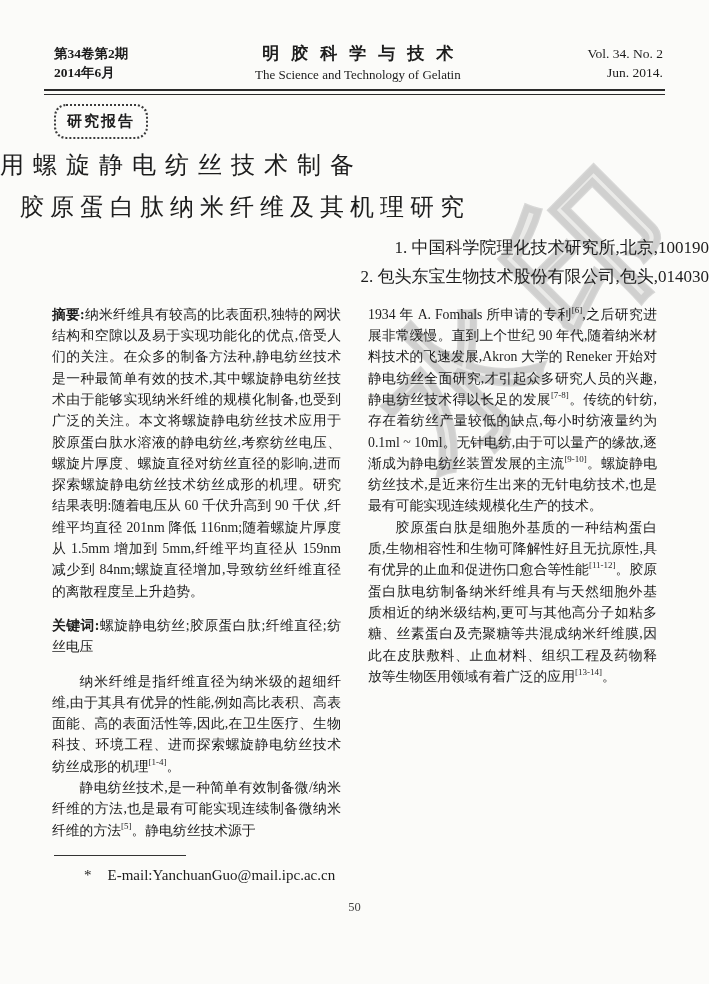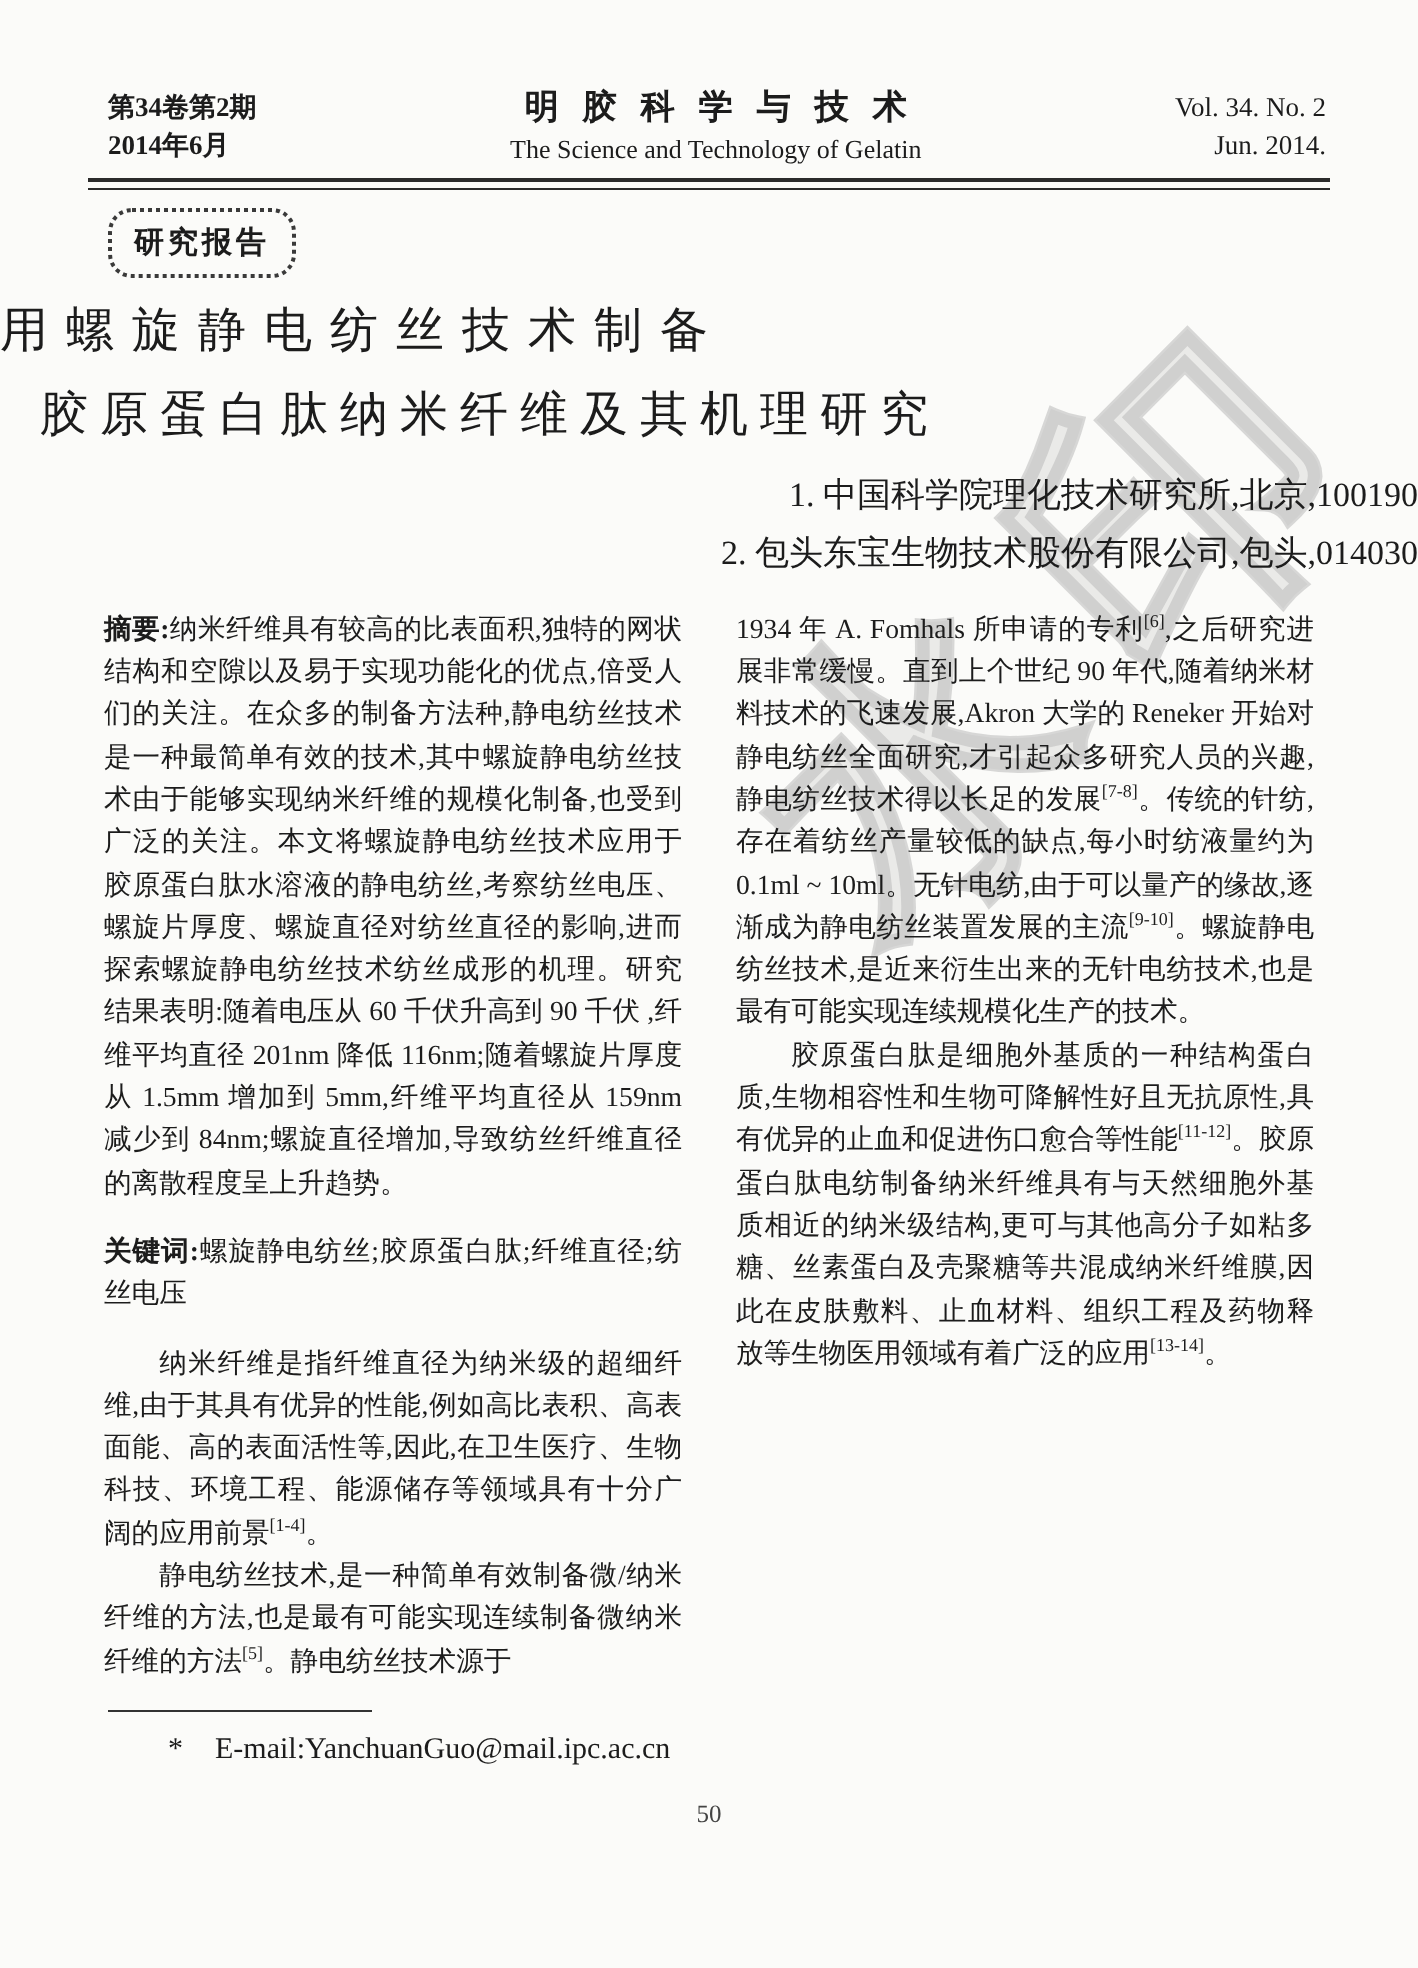--- a/index.html
+++ b/index.html
@@ -95,21 +95,21 @@
 
     <div class="affils">
       <div>1. 中国科学院理化技术研究所,北京,100190</div>
       <div>2. 包头东宝生物技术股份有限公司,包头,014030</div>
     </div>
 
     <div class="columns">
       <div class="col" id="col-left">
           <p class="para"><b>摘要:</b><span>纳米纤维具有较高的比表面积,独特的网状结构和空隙以及易于实现功能化的优点,倍受人们的关注。在众多的制备方法种,静电纺丝技术是一种最简单有效的技术,其中螺旋静电纺丝技术由于能够实现纳米纤维的规模化制备,也受到广泛的关注。本文将螺旋静电纺丝技术应用于胶原蛋白肽水溶液的静电纺丝,考察纺丝电压、螺旋片厚度、螺旋直径对纺丝直径的影响,进而探索螺旋静电纺丝技术纺丝成形的机理。研究结果表明:随着电压从 60 千伏升高到 90 千伏 ,纤维平均直径 201nm 降低 116nm;随着螺旋片厚度从 1.5mm 增加到 5mm,纤维平均直径从 159nm 减少到 84nm;螺旋直径增加,导致纺丝纤维直径的离散程度呈上升趋势。</span></p>
           <p class="para gap"><b>关键词:</b><span>螺旋静电纺丝;胶原蛋白肽;纤维直径;纺丝电压</span></p>
-          <p class="para indent gap"><span>纳米纤维是指纤维直径为纳米级的超细纤维,由于其具有优异的性能,例如高比表积、高表面能、高的表面活性等,因此,在卫生医疗、生物科技、环境工程、能源储存等领域具有十分广阔的应用前景</span><sup>[1-4]</sup><span>。</span></p>
+          <p class="para indent gap"><span>纳米纤维是指纤维直径为纳米级的超细纤维,由于其具有优异的性能,例如高比表积、高表面能、高的表面活性等,因此,在卫生医疗、生物科技、环境工程、进而探索螺旋静电纺丝技术纺丝成形的机理</span><sup>[1-4]</sup><span>。</span></p>
           <p class="para indent"><span>静电纺丝技术,是一种简单有效制备微/纳米纤维的方法,也是最有可能实现连续制备微纳米纤维的方法</span><sup>[5]</sup><span>。静电纺丝技术源于</span></p>
         </div>
       <div class="col" id="col-right">
           <p class="para"><span>1934 年 A. Fomhals 所申请的专利</span><sup>[6]</sup><span>,之后研究进展非常缓慢。直到上个世纪 90 年代,随着纳米材料技术的飞速发展,Akron 大学的 Reneker 开始对静电纺丝全面研究,才引起众多研究人员的兴趣,静电纺丝技术得以长足的发展</span><sup>[7-8]</sup><span>。传统的针纺,存在着纺丝产量较低的缺点,每小时纺液量约为 0.1ml ~ 10ml。无针电纺,由于可以量产的缘故,逐渐成为静电纺丝装置发展的主流</span><sup>[9-10]</sup><span>。螺旋静电纺丝技术,是近来衍生出来的无针电纺技术,也是最有可能实现连续规模化生产的技术。</span></p>
           <p class="para indent"><span>胶原蛋白肽是细胞外基质的一种结构蛋白质,生物相容性和生物可降解性好且无抗原性,具有优异的止血和促进伤口愈合等性能</span><sup>[11-12]</sup><span>。胶原蛋白肽电纺制备纳米纤维具有与天然细胞外基质相近的纳米级结构,更可与其他高分子如粘多糖、丝素蛋白及壳聚糖等共混成纳米纤维膜,因此在皮肤敷料、止血材料、组织工程及药物释放等生物医用领域有着广泛的应用</span><sup>[13-14]</sup><span>。</span></p>
         </div>
     </div>
 
     <div class="foot-rule"></div>
     <div class="footnote">

